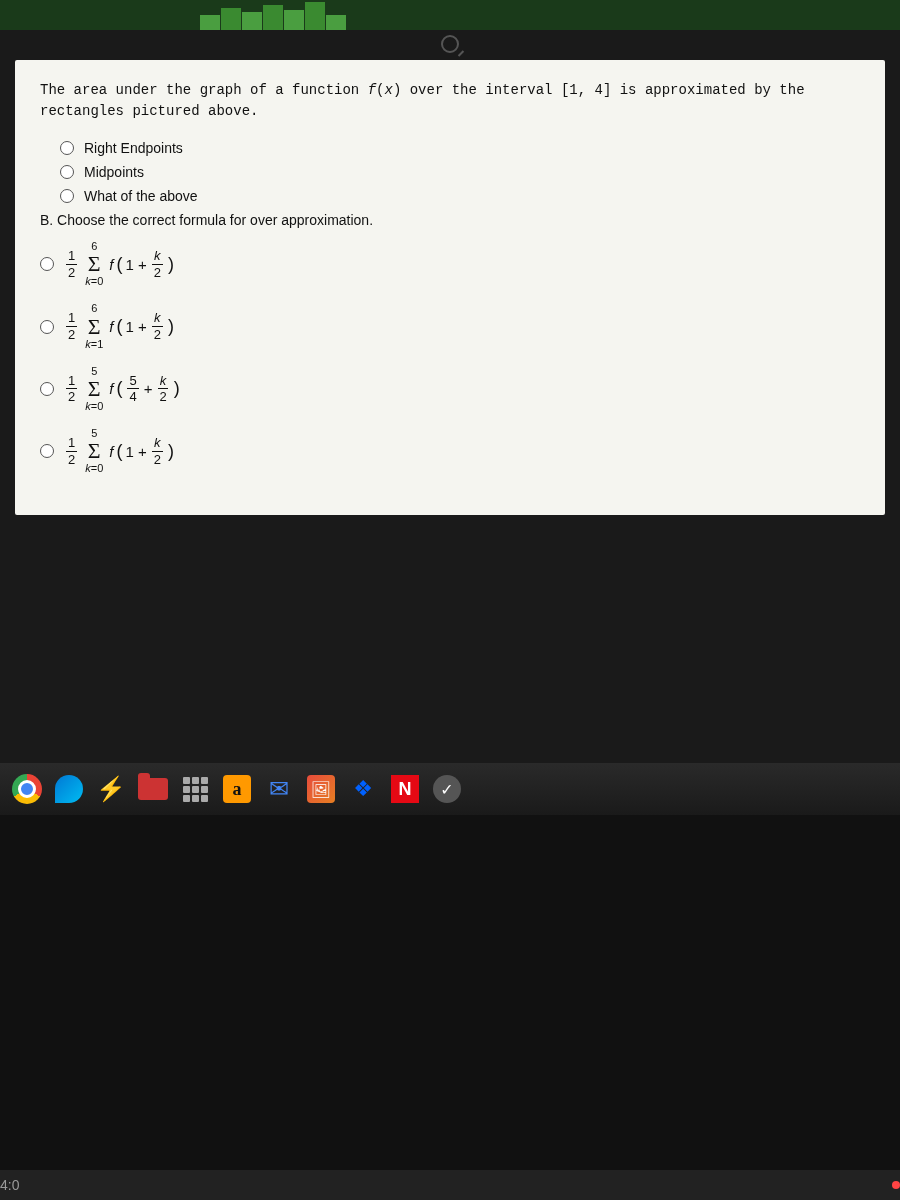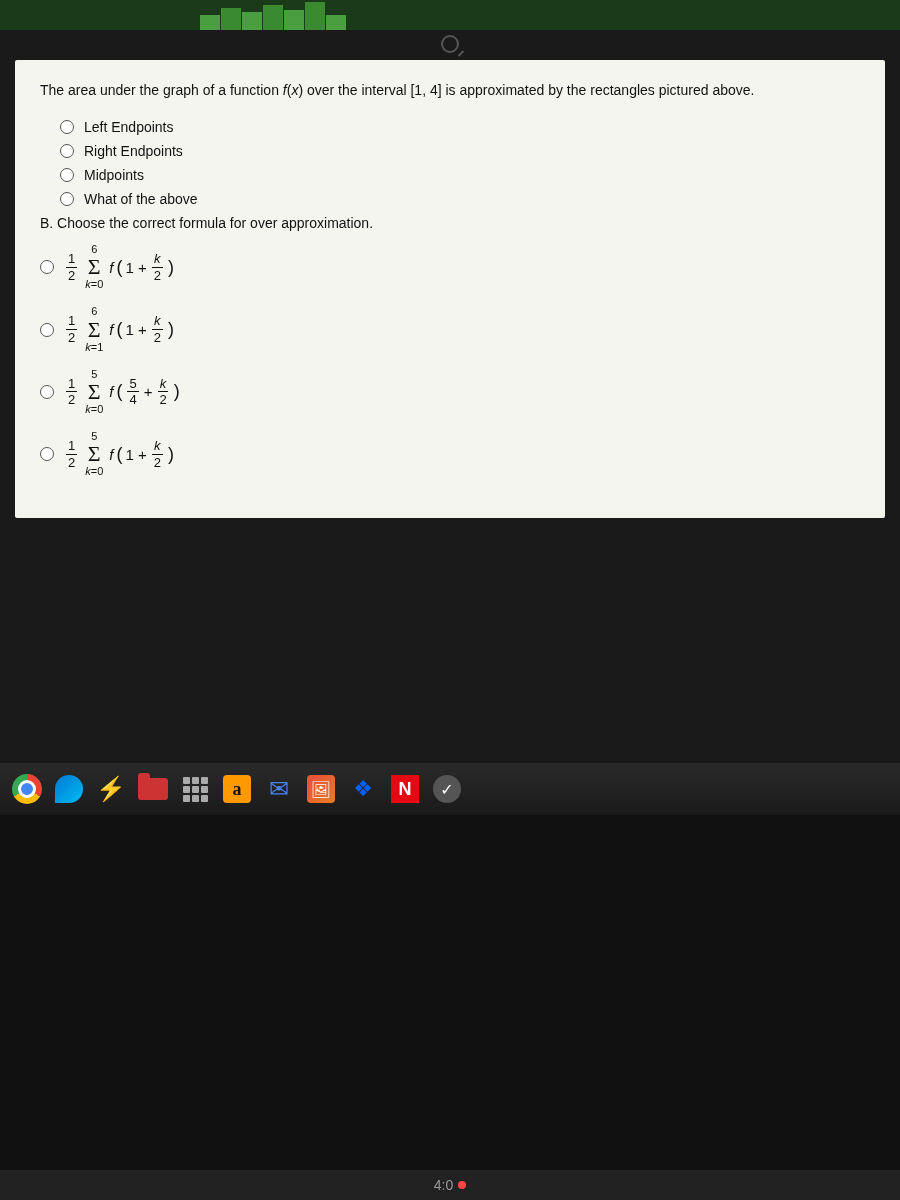--- a/index.html
+++ b/index.html
@@ -52,20 +52,21 @@
       background: #f5f5f0;
       padding: 20px 25px 25px 25px;
       border-radius: 2px;
     }
 
     .question-text {
       font-size: 14px;
       color: #111;
       line-height: 1.5;
       margin-bottom: 18px;
+      font-family: Liberation Mono, monospace;
     }
 
     .section-label {
       font-size: 14px;
       color: #111;
       margin-bottom: 10px;
       font-weight: normal;
     }
 
     .radio-group {
@@ -328,21 +329,21 @@
     
     .status-bar {
       position: absolute;
       bottom: 0;
       left: 0;
       right: 0;
       height: 30px;
       background: #222;
       display: flex;
       align-items: center;
-      justify-content: center;
+      justify-content: space-between;
     }
 
     .status-time {
       color: #999;
       font-size: 14px;
     }
 
     .status-dot {
       width: 8px;
       height: 8px;
@@ -389,24 +390,20 @@
 </div>
 
 <div class="main-content">
 
   <div class="question-text">
     The area under the graph of a function <em>f</em>(<em>x</em>) over the interval [1, 4] is approximated by the rectangles pictured above.
   </div>
 
 
   <div class="radio-group">
-    <div class="radio-option">
-      <div class="radio-circle"></div>
-      <span>Left Endpoints</span>
-    </div>
     <div class="radio-option">
       <div class="radio-circle"></div>
       <span>Right Endpoints</span>
     </div>
     <div class="radio-option">
       <div class="radio-circle"></div>
       <span>Midpoints</span>
     </div>
     <div class="radio-option">
       <div class="radio-circle"></div>

